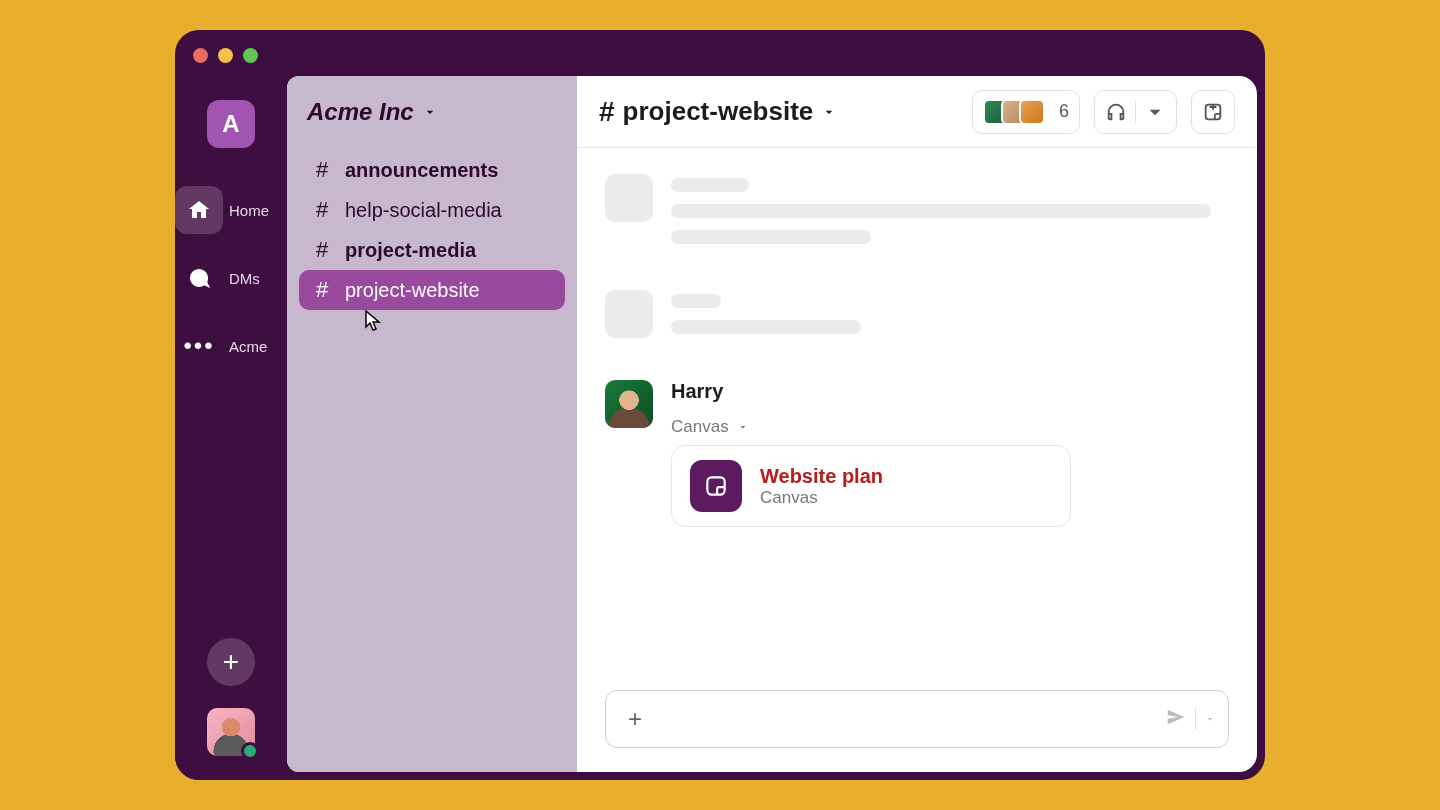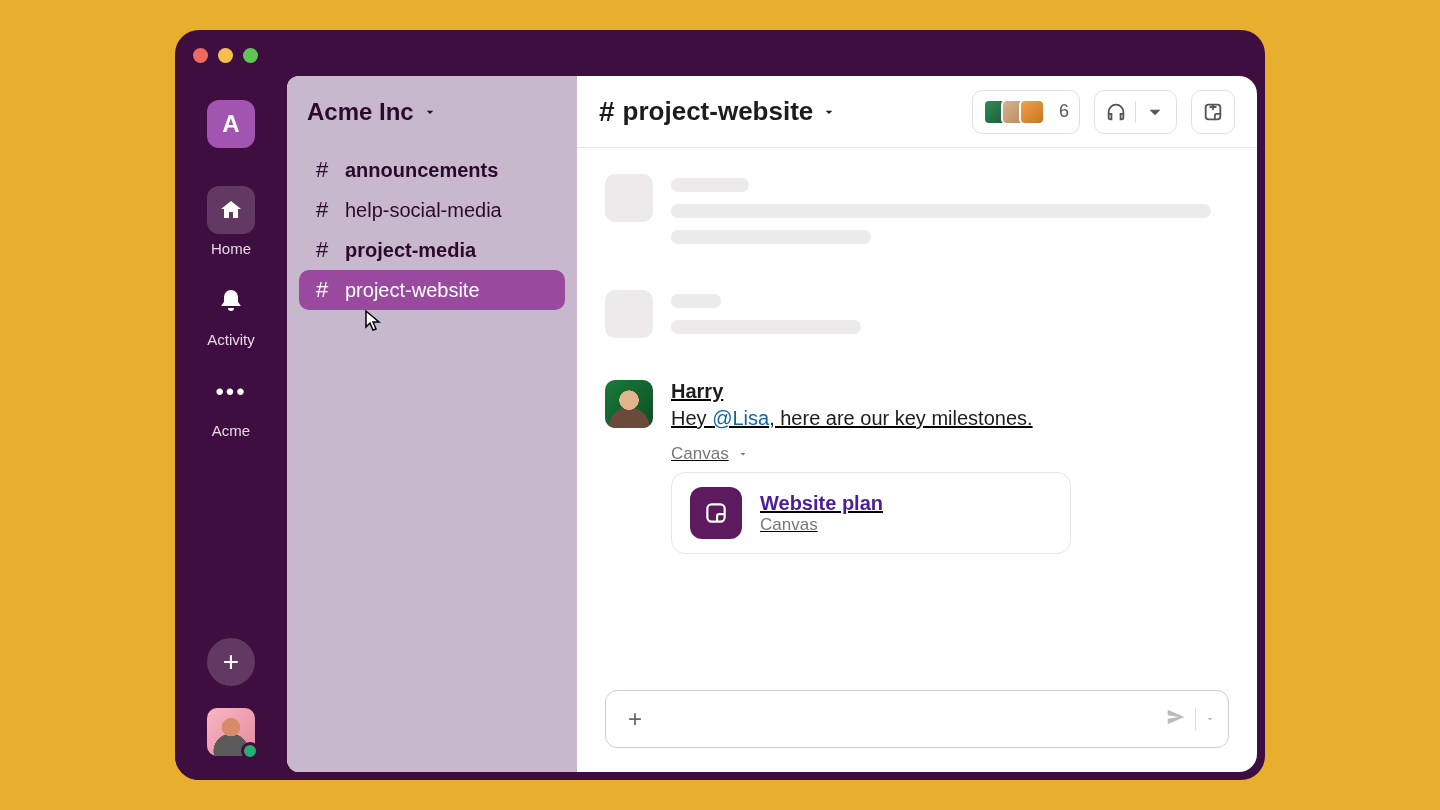--- a/index.html
+++ b/index.html
@@ -53,21 +53,21 @@
   }
   .workspace-tile {
     width: 48px; height: 48px;
     background: #a154b0;
     border-radius: 12px;
     display:flex;align-items:center;justify-content:center;
     color:#fff; font-weight:700; font-size:24px;
     margin-bottom: 28px;
   }
   .rail-item {
-    display:flex; flex-direction:column; align-items:center;
+    display:flex; align-items:center;
     gap:6px;
     width: 100%;
     padding: 10px 0;
     cursor: pointer;
     font-size: 15px;
     color:#e8d7e8;
   }
   .rail-item.active .rail-icon-wrap {
     background: rgba(255,255,255,0.18);
   }
@@ -122,20 +122,21 @@
     background:#c7b8cd;
     padding:22px 12px 0 12px;
     color:#2c092c;
     position:relative;
   }
   .workspace-name {
     font-size:24px; font-weight:800;
     display:flex; align-items:center; gap:8px;
     padding-left:8px;
     margin-bottom:24px;
+    font-style:italic;
   }
   .chev { width:16px;height:16px; }
   .section-label {
     font-size:18px; color:#5d4565; padding-left:8px;
     margin-bottom:10px;
   }
   .channel-row {
     display:flex; align-items:center; gap:14px;
     padding:7px 14px;
     font-size:20px;
@@ -187,21 +188,21 @@
   .face:first-child{margin-left:0;}
   .f1{background:linear-gradient(135deg,#2e8b57,#1e5a3a);}
   .f2{background:linear-gradient(135deg,#d9b38c,#b78a60);}
   .f3{background:linear-gradient(135deg,#f0a050,#c77820);}
   .count{ font-size:18px; color:#555; margin-left:6px;}
   .headphones svg, .canvas-btn svg{ width:22px;height:22px; stroke:#555;}
   .split{ width:1px; height:22px; background:#e0e0e0;}
   .mini-chev{width:12px;height:12px;}
 
   .messages{
-    flex:1; padding:26px 28px 10px 28px; overflow:hidden;text-decoration:underline;
+    flex:1; padding:26px 28px 10px 28px; overflow:hidden;
   }
   .skeleton-msg{ display:flex; gap:18px; margin-bottom:34px;}
   .sk-avatar{ width:48px;height:48px;border-radius:10px;background:#eceaea;}
   .sk-lines{flex:1; padding-top:4px;}
   .sk-line{height:14px;border-radius:7px;background:#eceaea;margin-bottom:12px;}
   .sk-a{width:78px;} .sk-b{width:100%;max-width:540px;} .sk-c{width:200px;}
   .sk-d{width:50px;} .sk-e{width:190px;}
 
   .msg{ display:flex; gap:18px; }
   .msg-avatar{
@@ -229,21 +230,21 @@
     padding:14px 18px;
     display:flex; align-items:center; gap:18px;
     max-width:400px;
   }
   .attach-icon{
     width:52px;height:52px;border-radius:12px;
     background:#5d1a5f;
     display:flex;align-items:center;justify-content:center;
   }
   .attach-icon svg{width:26px;height:26px;stroke:#fff;fill:none;}
-  .attach-title{font-size:20px;font-weight:800;color:#4c1d95;}
+  .attach-title{font-size:20px;font-weight:800;color:#b91c1c;}
   .attach-sub{font-size:17px;color:#777;}
 
   .composer-wrap{
     padding:0 28px 24px 28px;
   }
   .composer{
     border:1px solid #cfcfcf;
     border-radius:12px;
     height:58px;
     display:flex;align-items:center;
@@ -277,29 +278,29 @@
 
       <div class="rail-item active">
         <div class="rail-icon-wrap">
           <svg viewBox="0 0 24 24">
               <path d="M12 3 2 11h3v9h5v-6h4v6h5v-9h3z"></path>
             </svg>
         </div>
         <span>Home</span>
       </div>
 
-
       <div class="rail-item">
         <div class="rail-icon-wrap">
           <svg viewBox="0 0 24 24" fill="none" stroke="#fff" stroke-width="2">
-              <path d="M6 8a6 6 0 1 1 12 0v5l2 3H4l2-3zM10 19a2 2 0 0 0 4 0"></path>
+              <path d="M20 12a8 8 0 1 0-3 6.2L21 20l-1.8-3.8A8 8 0 0 0 20 12z"></path>
             </svg>
         </div>
-        <span>Activity</span>
-      </div>
+        <span>DMs</span>
+      </div>
+
 
       <div class="rail-item">
         <div class="rail-icon-wrap">
           <span class="dots">•••</span>
         </div>
         <span>Acme</span>
       </div>
 
       <div class="rail-spacer"></div>
 
@@ -404,23 +405,20 @@
             <div class="sk-lines">
               <div class="sk-line sk-d"></div>
               <div class="sk-line sk-e"></div>
             </div>
           </div>
 
           <div class="msg">
             <div class="msg-avatar"></div>
             <div class="msg-body">
               <div class="msg-author">Harry</div>
-              <div class="msg-text">
-                <span>Hey </span><span class="mention">@Lisa</span><span>, here are our key milestones.</span>
-              </div>
               <div class="attach-label">
                 <span>Canvas</span>
                 <svg width="12" height="12" viewBox="0 0 24 24" fill="#777">
                     <path d="M7 10l5 5 5-5z"></path>
                   </svg>
               </div>
               <div class="attach-card">
                 <div class="attach-icon">
                   <svg viewBox="0 0 24 24" stroke-width="2">
                       <rect x="4" y="4" width="16" height="16" rx="4"></rect>

